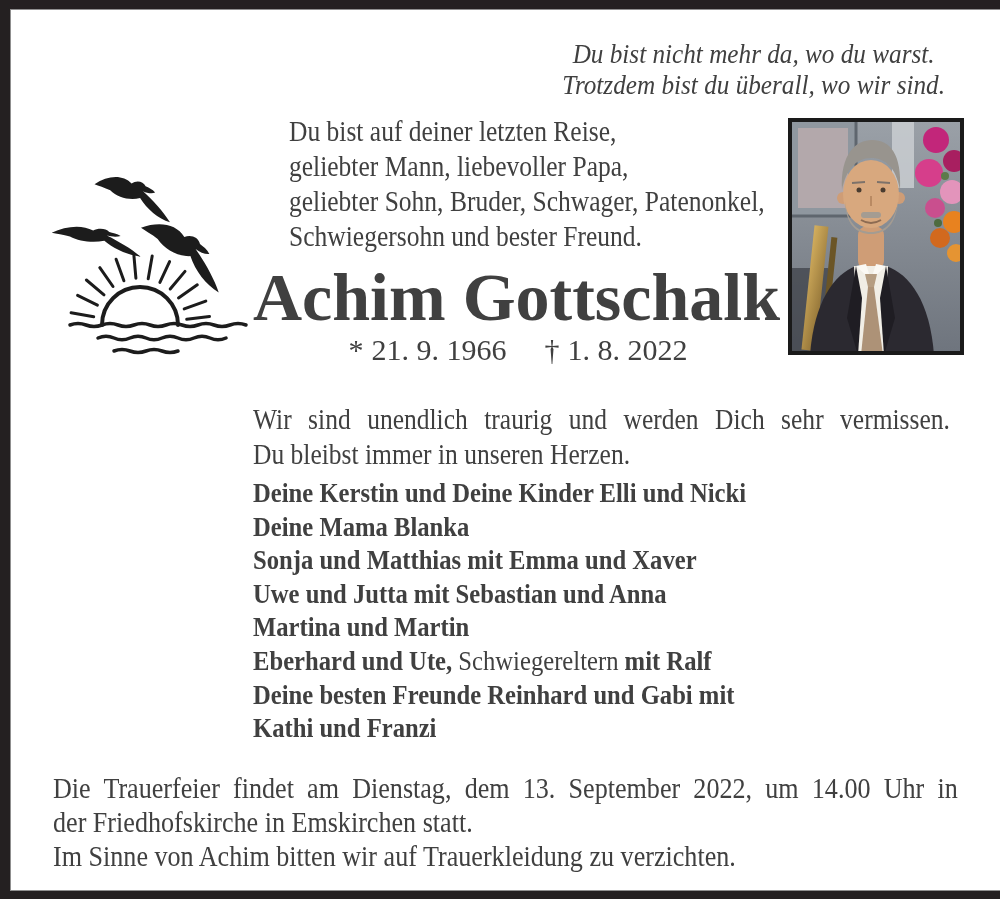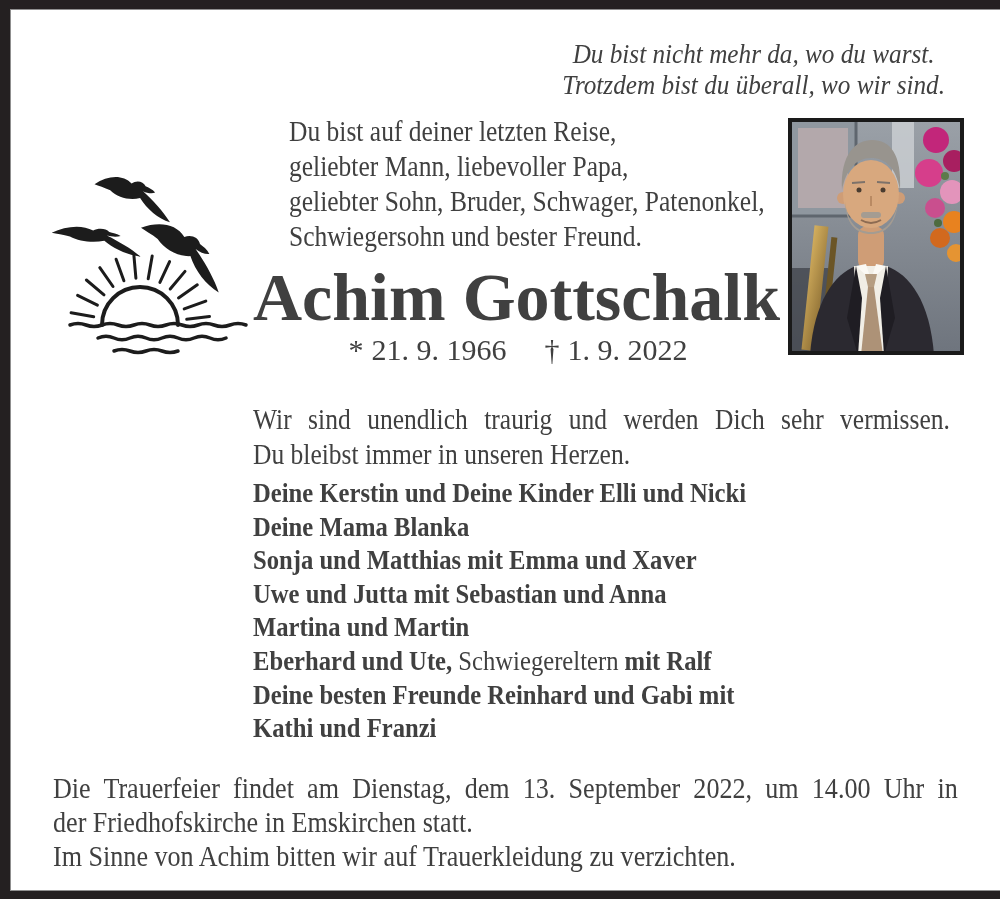--- a/index.html
+++ b/index.html
@@ -175,21 +175,21 @@
         <path d="M 68 148 L 59 200 L 70 237 L 74 180 Z" fill="#1f1d23"></path>
         <path d="M 98 148 L 107 200 L 96 237 L 92 180 Z" fill="#1f1d23"></path>
       </g>
       <rect x="2" y="2" width="172" height="233" fill="none" stroke="#1a1a1a" stroke-width="4"></rect>
     </svg>
   </div>
 
   <div class="abs name-line">Achim Gottschalk</div>
 
   <div class="abs dates-line">
-    <span class="birth"><span class="sym">*</span><span>21. 9. 1966</span></span><span class="death"><span class="sym">†</span><span>1. 9. 2022</span></span>
+    <span class="birth"><span class="sym">*</span><span>21. 9. 1966</span></span><span class="death"><span class="sym">†</span><span>1. 8. 2022</span></span>
   </div>
 
   <div class="abs sorrow">
     <div class="scale">
       <div class="just-line">Wir sind unendlich traurig und werden Dich sehr vermissen.</div>
       <div class="plain-line">Du bleibst immer in unseren Herzen.</div>
     </div>
   </div>
 
   <div class="abs mourners">

